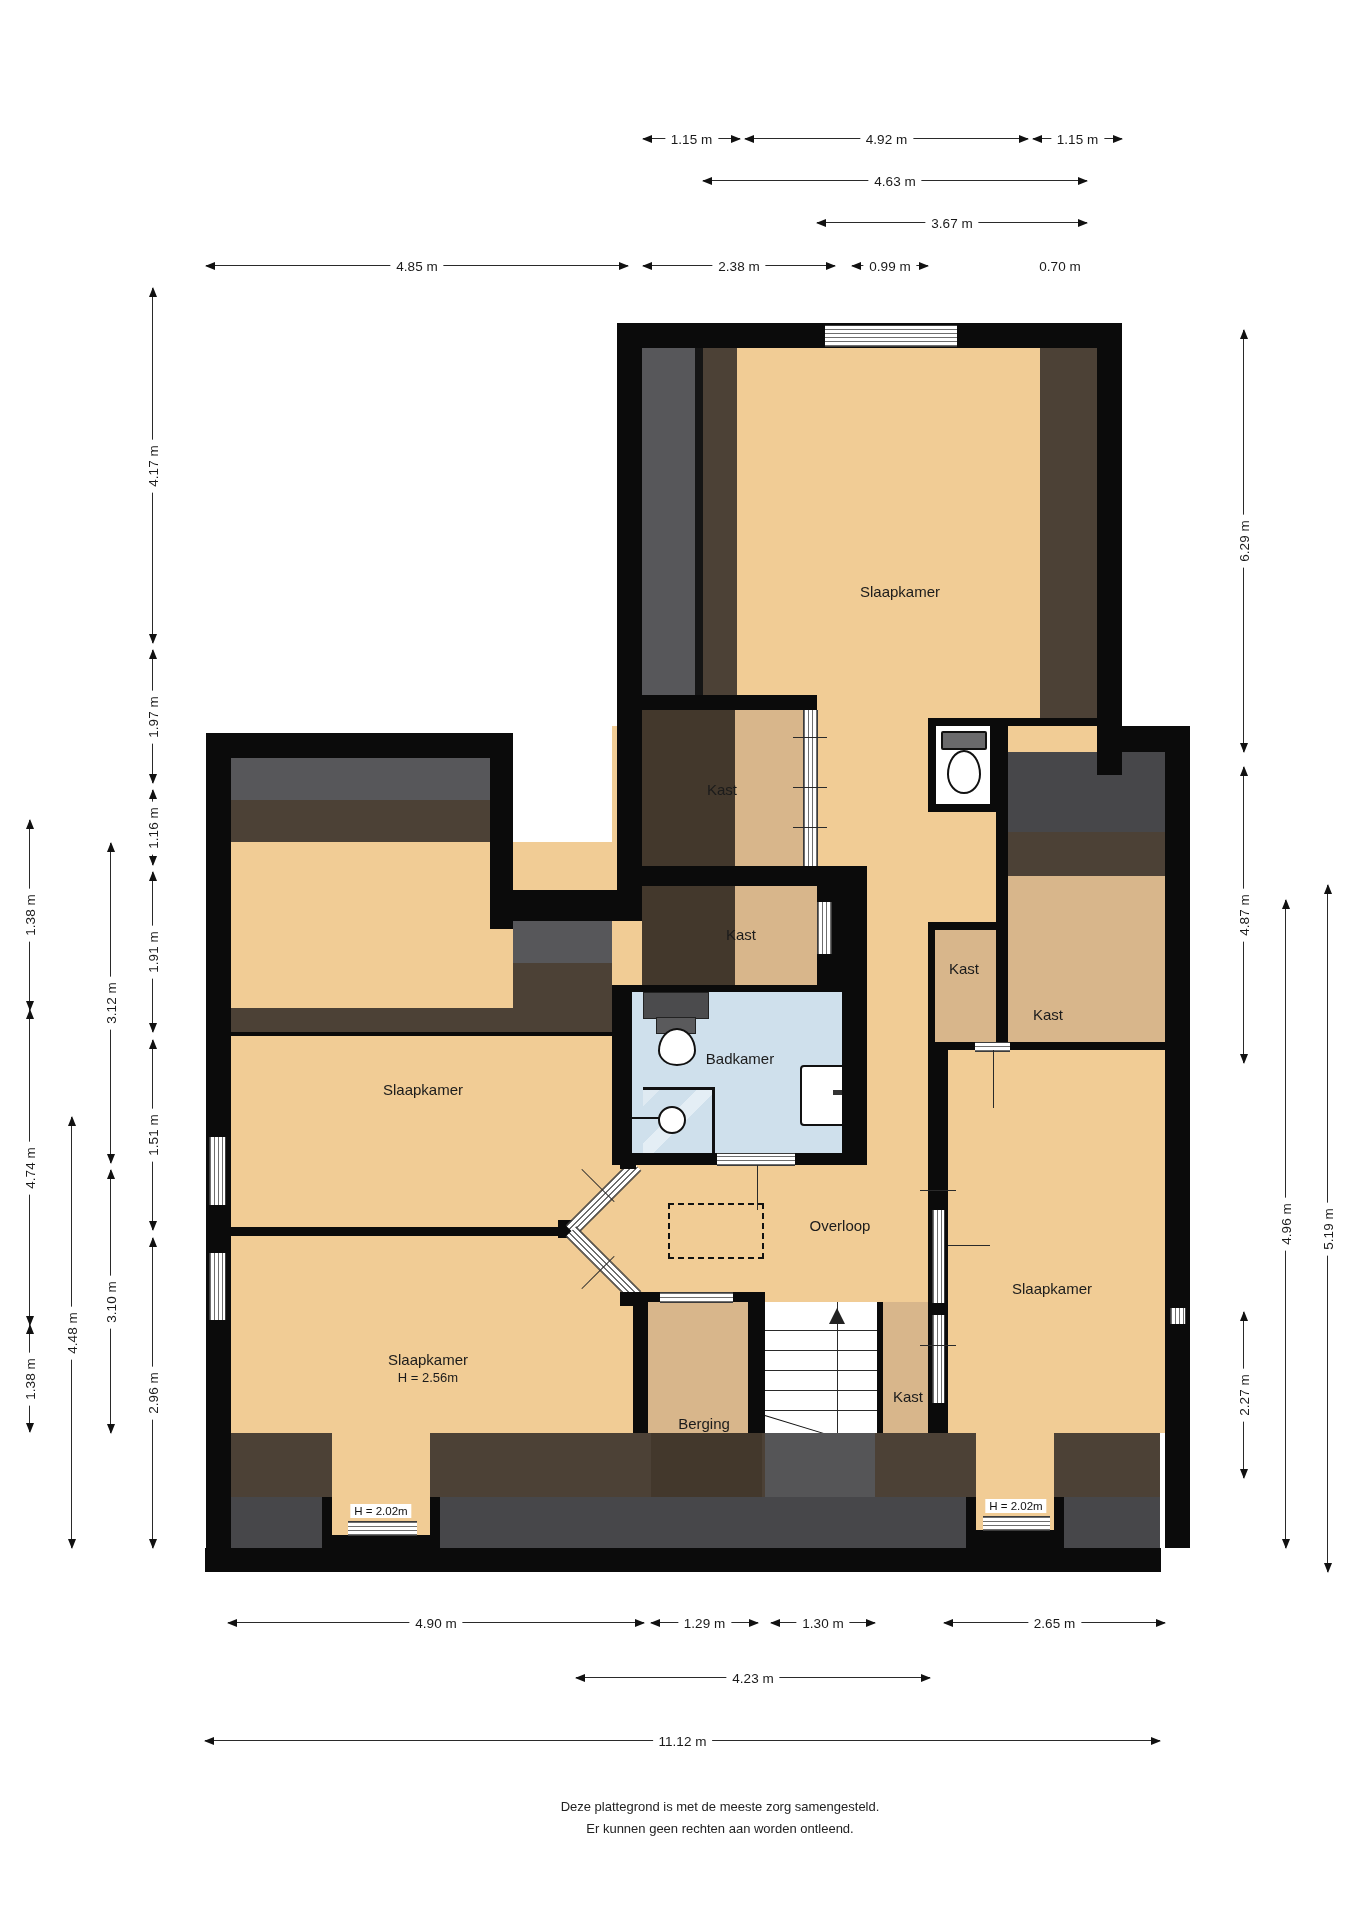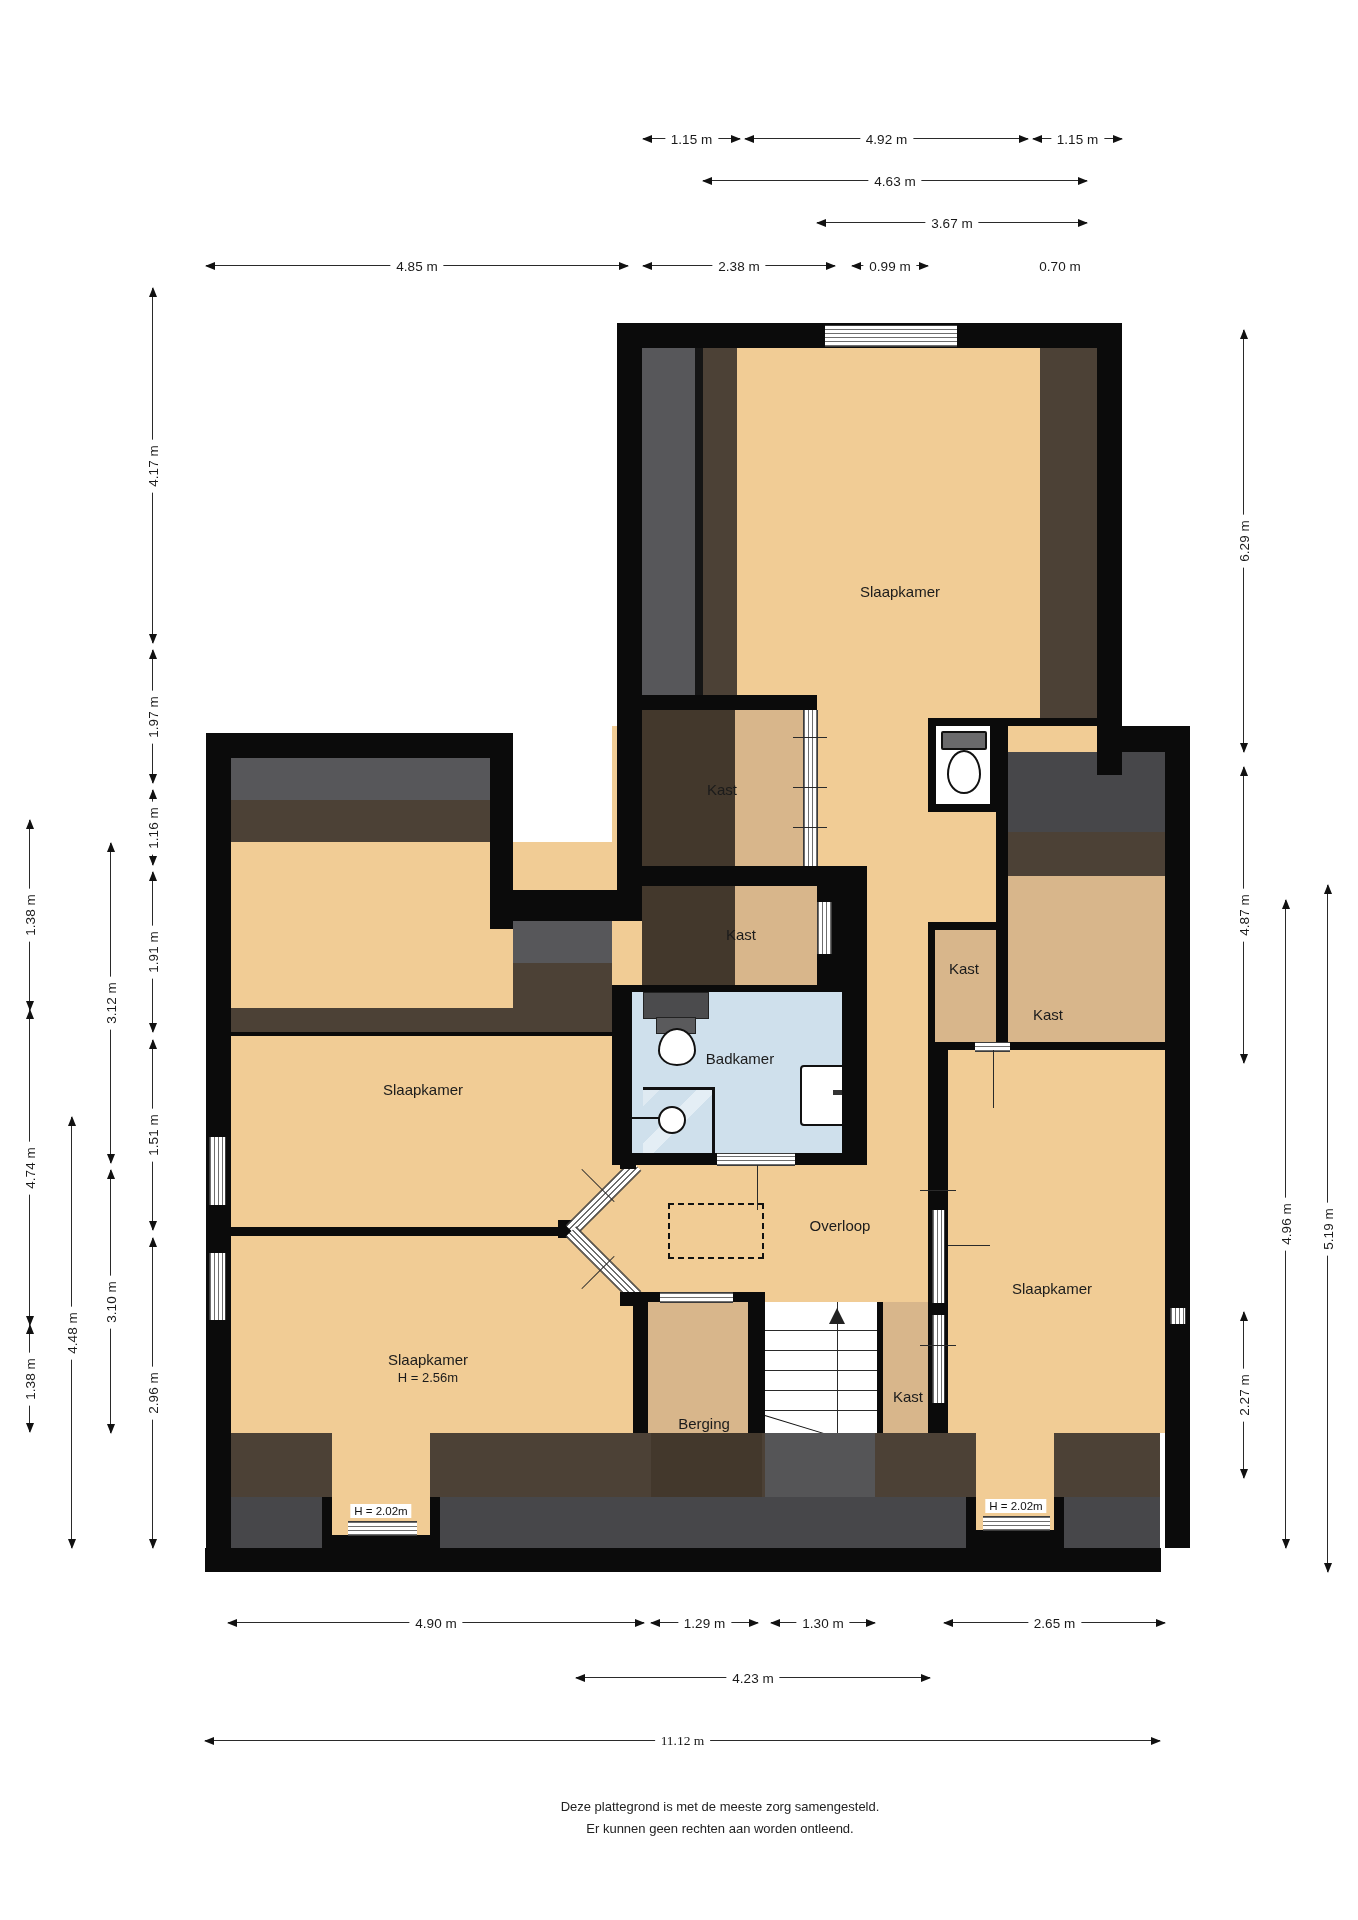--- a/index.html
+++ b/index.html
@@ -262,21 +262,21 @@
       <div class="dimh" style="left: 944px; top: 1622px; width: 221px;">
         <div class="ah-l"></div>
         <div class="ah-r"></div>
         <div class="lab">2.65 m</div>
       </div>
       <div class="dimh" style="left: 576px; top: 1677px; width: 354px;">
         <div class="ah-l"></div>
         <div class="ah-r"></div>
         <div class="lab">4.23 m</div>
       </div>
-      <div class="dimh" style="left: 205px; top: 1740px; width: 955px; font-family: Liberation Serif, serif;">
+      <div class="dimh" style="left: 205px; top: 1740px; width: 955px;">
         <div class="ah-l"></div>
         <div class="ah-r"></div>
         <div class="lab">11.12 m</div>
       </div>
       <div class="dimtext" style="left: 1060px; top: 266px; text-align: right;">0.70 m</div>
       <div class="dimv" style="left: 152px; top: 288px; height: 355px;">
         <div class="av-t"></div>
         <div class="av-b"></div>
         <div class="lab">4.17 m</div>
       </div>

